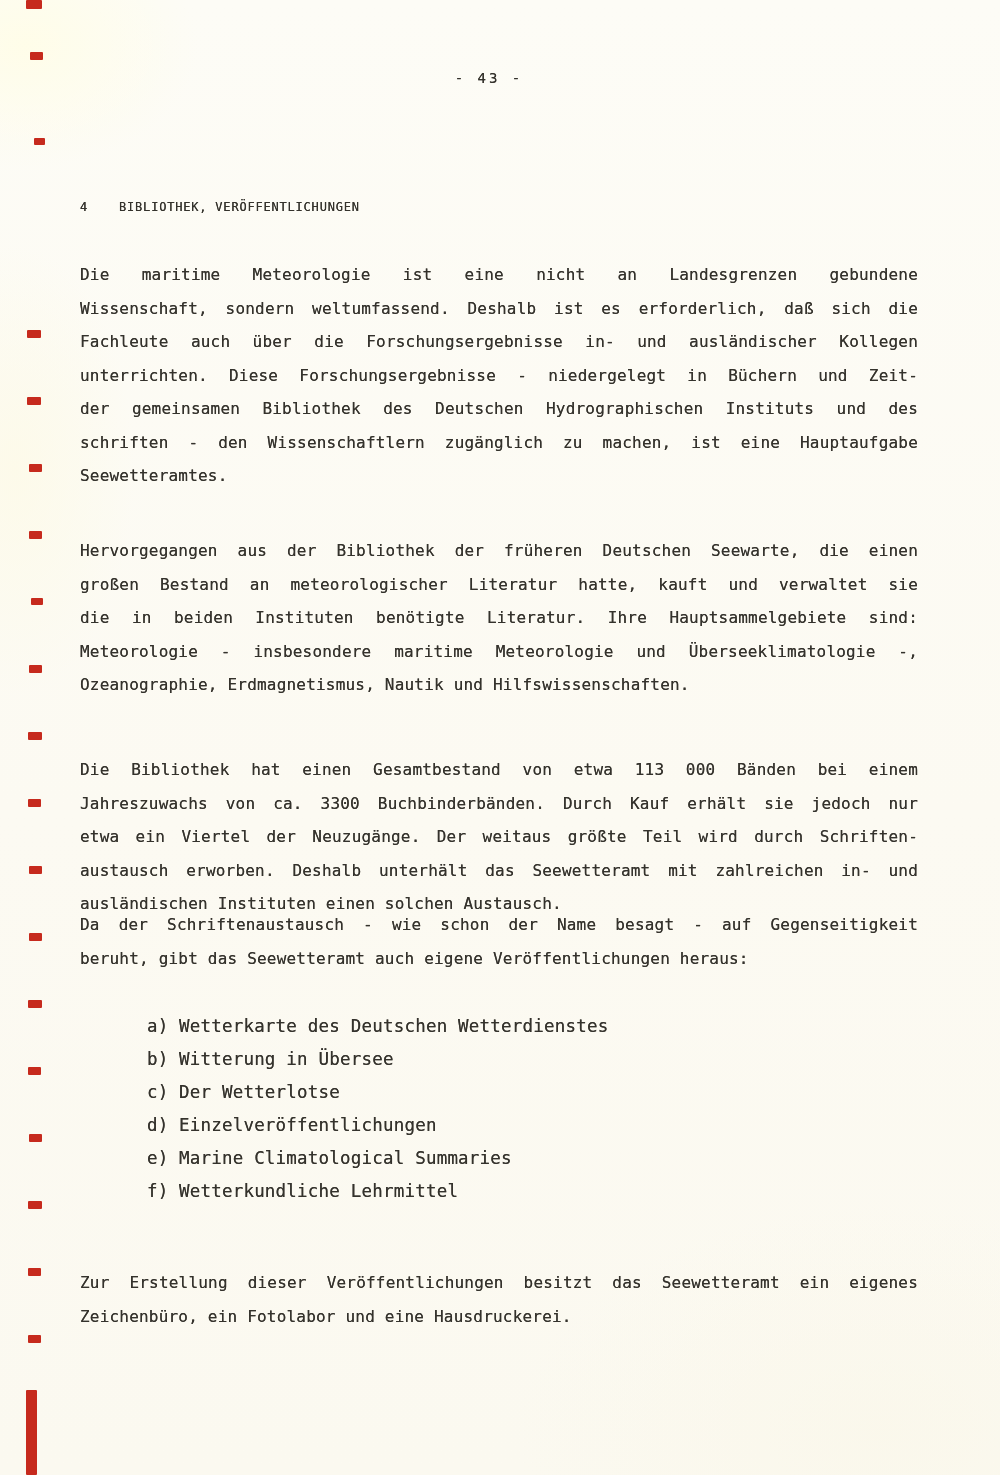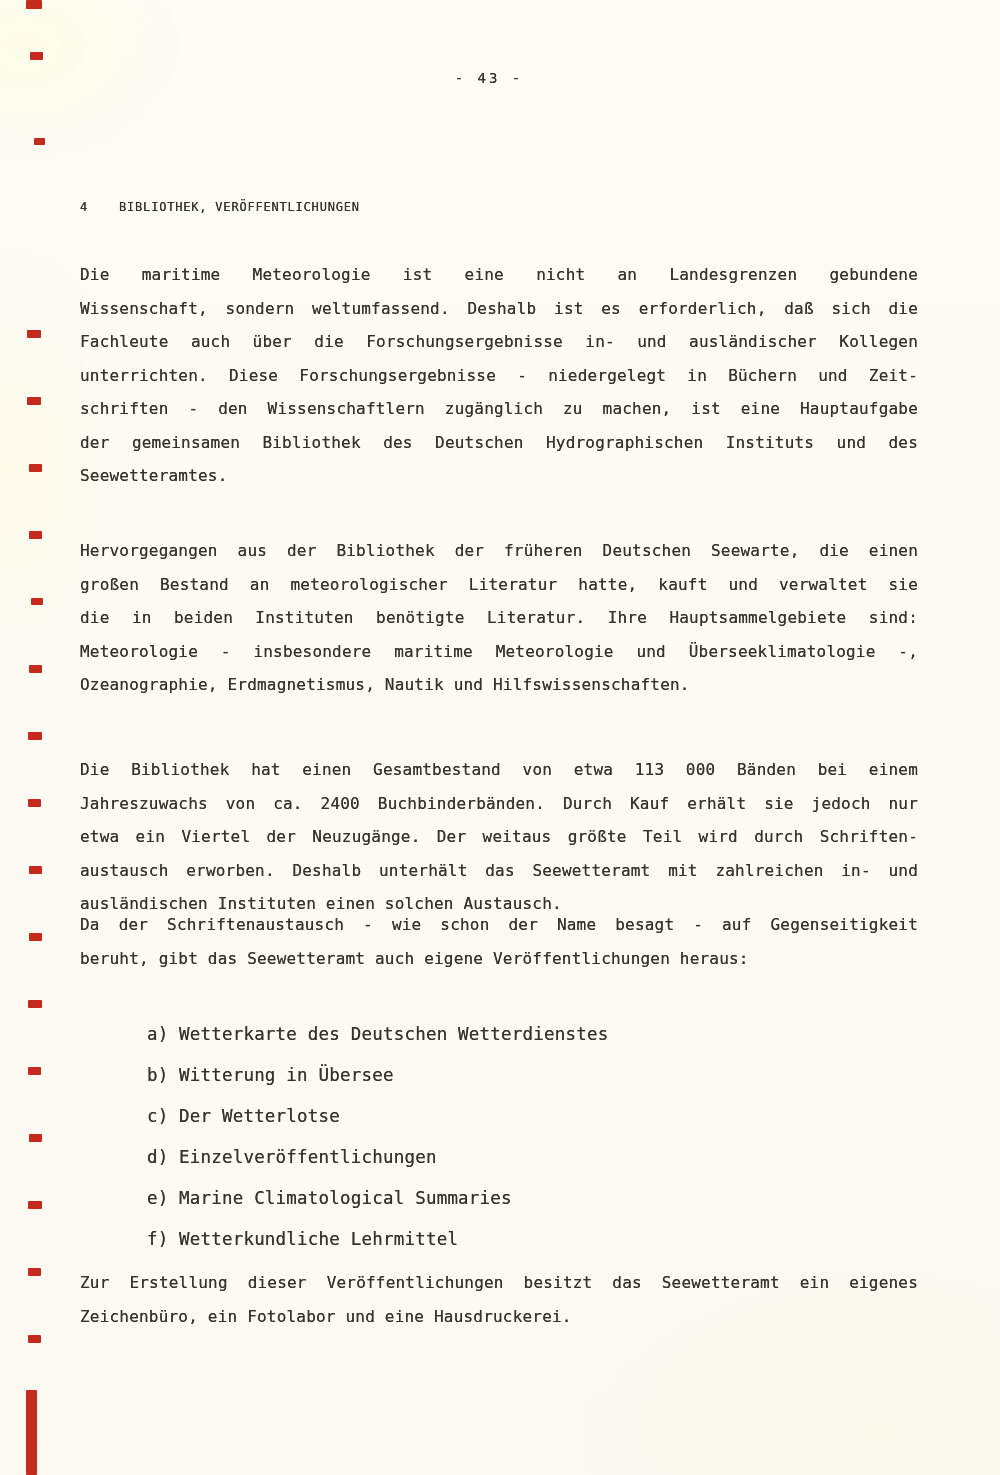--- a/index.html
+++ b/index.html
@@ -71,21 +71,21 @@
   .publist {
     position: absolute;
     top: 1010px;
     left: 147px;
     width: 760px;
     font-size: 17.5px;
     line-height: 33px;
     letter-spacing: 0.2px;
     text-shadow: 0 0 0.5px rgba(46,43,37,0.8);
   }
-  .publist .li { white-space: nowrap; min-height: 33px; margin-top: 8px; }
+  .publist .li { white-space: nowrap; min-height: 33px; }
   .publist .li-text { margin-left: 10.5px; }
 
   
   .red-mark {
     position: absolute;
     background: #c62a1d;
     border-radius: 1px;
   }
 </style>
 </head>
@@ -118,36 +118,36 @@
 
   <div class="heading">
     <span>4</span><span class="htitle">BIBLIOTHEK, VERÖFFENTLICHUNGEN</span>
   </div>
 
   <div class="block" style="top:258px;">
     <div class="line">Die maritime Meteorologie ist eine nicht an Landesgrenzen gebundene</div>
     <div class="line">Wissenschaft, sondern weltumfassend. Deshalb ist es erforderlich, daß sich die</div>
     <div class="line">Fachleute auch über die Forschungsergebnisse in- und ausländischer Kollegen</div>
     <div class="line">unterrichten. Diese Forschungsergebnisse - niedergelegt in Büchern und Zeit-</div>
+    <div class="line">der gemeinsamen Bibliothek des Deutschen Hydrographischen Instituts und des</div>
     <div class="line">schriften - den Wissenschaftlern zugänglich zu machen, ist eine Hauptaufgabe</div>
-    <div class="line">der gemeinsamen Bibliothek des Deutschen Hydrographischen Instituts und des</div>
     <div class="line endline">Seewetteramtes.</div>
   </div>
 
   <div class="block" style="top:520px;margin-top:14px;">
     <div class="line">Hervorgegangen aus der Bibliothek der früheren Deutschen Seewarte, die einen</div>
     <div class="line">großen Bestand an meteorologischer Literatur hatte, kauft und verwaltet sie</div>
     <div class="line">die in beiden Instituten benötigte Literatur. Ihre Hauptsammelgebiete sind:</div>
     <div class="line">Meteorologie - insbesondere maritime Meteorologie und Überseeklimatologie -,</div>
     <div class="line endline">Ozeanographie, Erdmagnetismus, Nautik und Hilfswissenschaften.</div>
   </div>
 
   <div class="block" style="top:753px;">
     <div class="line">Die Bibliothek hat einen Gesamtbestand von etwa 113 000 Bänden bei einem</div>
-    <div class="line">Jahreszuwachs von ca. 2400 Buchbinderbänden. Durch Kauf erhält sie jedoch nur</div>
+    <div class="line">Jahreszuwachs von ca. 3300 Buchbinderbänden. Durch Kauf erhält sie jedoch nur</div>
     <div class="line">etwa ein Viertel der Neuzugänge. Der weitaus größte Teil wird durch Schriften-</div>
     <div class="line">austausch erworben. Deshalb unterhält das Seewetteramt mit zahlreichen in- und</div>
     <div class="line endline">ausländischen Instituten einen solchen Austausch.</div>
   </div>
 
   <div class="block" style="top:908px;">
     <div class="line">Da der Schriftenaustausch - wie schon der Name besagt - auf Gegenseitigkeit</div>
     <div class="line endline">beruht, gibt das Seewetteramt auch eigene Veröffentlichungen heraus:</div>
   </div>
 

